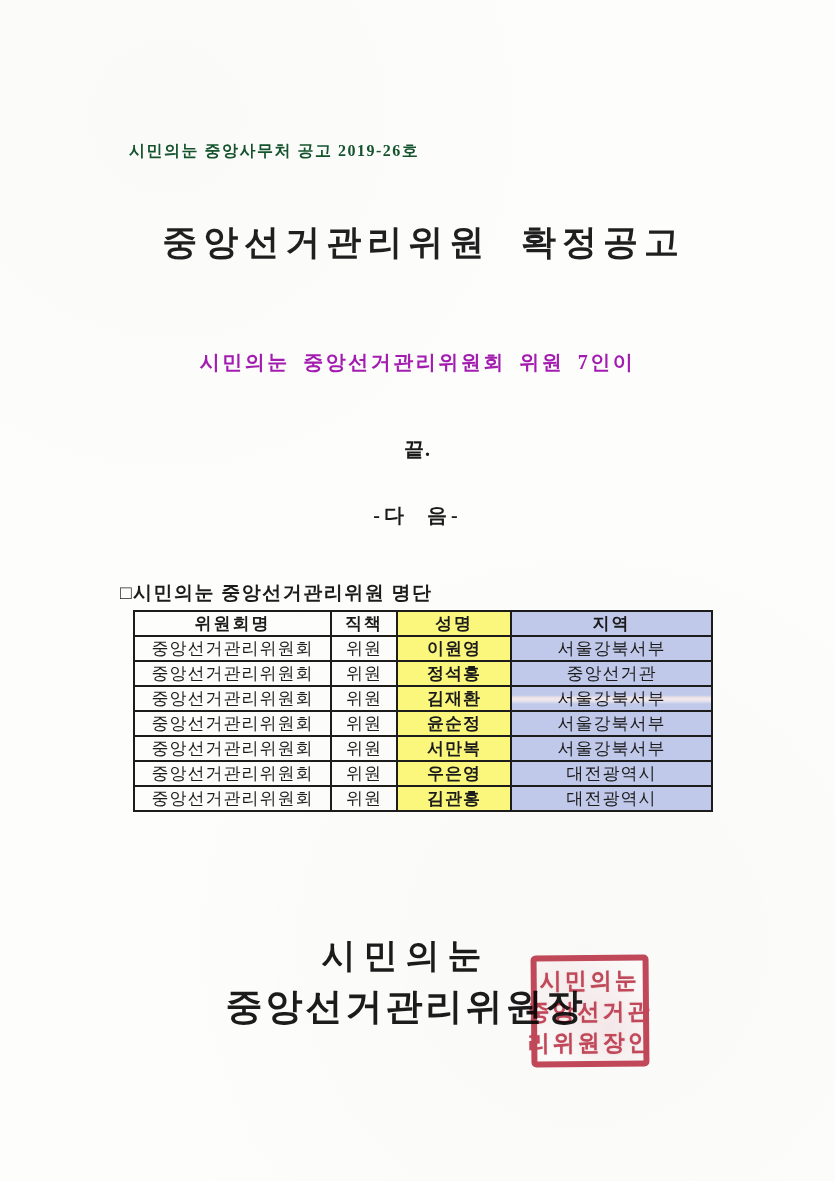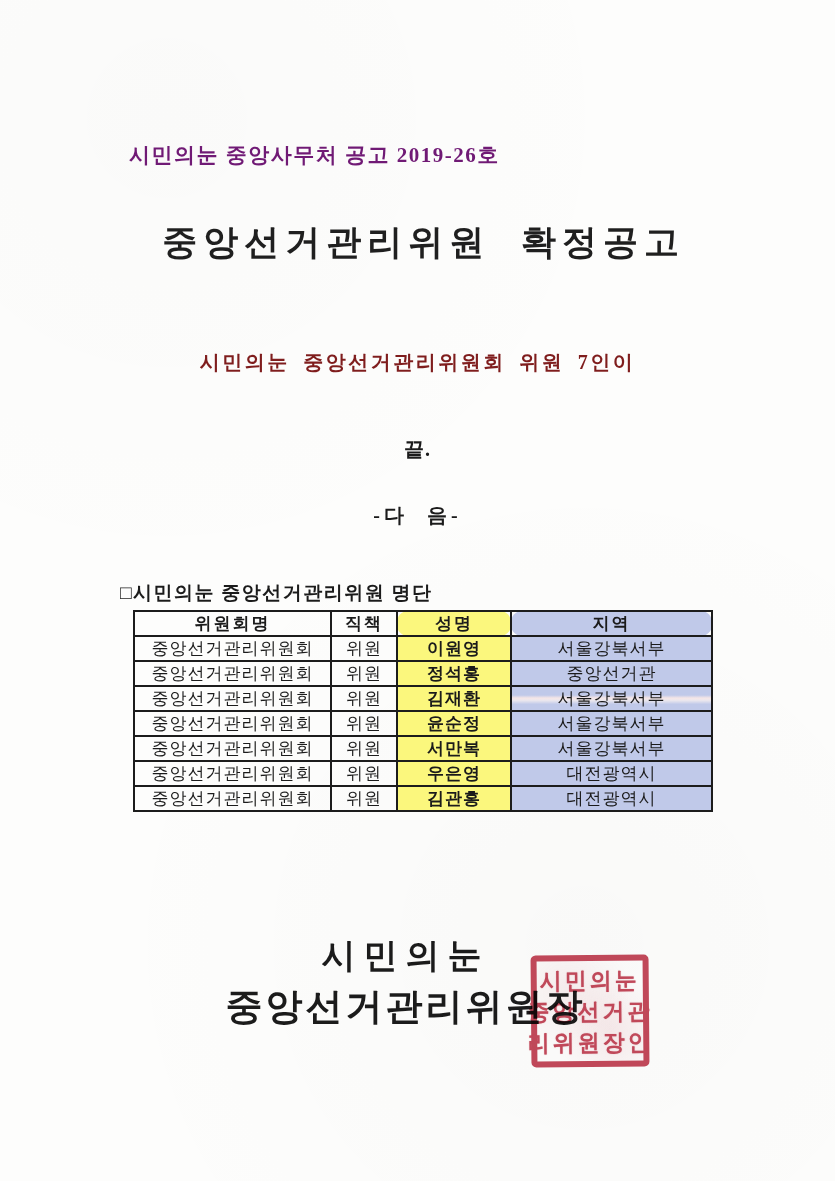--- a/index.html
+++ b/index.html
@@ -17,36 +17,36 @@
     content:"";position:absolute;inset:0;
     background:
       radial-gradient(circle at 20% 10%, rgba(0,0,0,0.012), transparent 40%),
       radial-gradient(circle at 70% 80%, rgba(0,0,0,0.015), transparent 45%);
     pointer-events:none;
   }
   .abs{position:absolute;}
 
   .doc-number{
     left:129px;top:141px;
-    font-size:21px;letter-spacing:1.5px;font-weight:600;color:#701a75;
+    font-size:16px;letter-spacing:1.5px;font-weight:600;color:#14532d;
   }
   .title{
     left:0;right:0;top:219px;
     text-align:center;
     font-size:35px;font-weight:bold;
     letter-spacing:6px;word-spacing:16px;
     color:#1f1f1f;
     padding-left:12px;
   }
   .body-text{
     left:0;right:0;top:344px;
     text-align:center;
     font-size:20px;font-weight:600;
     letter-spacing:2.5px;word-spacing:6px;
-    line-height:36px;color:#7f1d1d;
+    line-height:36px;color:#a21caf;
   }
   .end-mark{
     left:0;right:0;top:436px;
     text-align:center;font-size:20px;font-weight:600;letter-spacing:1px;
   }
   .divider{
     left:0;right:0;top:502px;
     text-align:center;font-size:20px;font-weight:600;
     letter-spacing:4px;word-spacing:10px;
   }
@@ -60,21 +60,21 @@
     width:578px;border-collapse:collapse;table-layout:fixed;
   }
   table.roster th,table.roster td{
     border:2px solid #1c1c1c;
     height:21px;padding:0;
     text-align:center;vertical-align:middle;
     font-size:17px;letter-spacing:1px;
     font-family:"Liberation Serif","DejaVu Serif",serif;
     overflow:hidden;white-space:nowrap;
   }
-  table.roster th{font-weight:bold;letter-spacing:2px;border-radius:11px;}
+  table.roster th{font-weight:bold;letter-spacing:2px;}
   td.cell-committee{letter-spacing:1px;}
   .bg-name{background:var(--name-bg,#fbf77d);}
   .bg-region{background:var(--region-bg,#c0c9e9);margin-left:36px;}
   td.cell-name{font-weight:bold;letter-spacing:2px;margin-top:48px;}
   td.cell-region{letter-spacing:1.5px;}
   td.flare{background:
       linear-gradient(180deg, transparent 35%, rgba(255,235,230,0.85) 48%, rgba(255,245,240,0.7) 58%, transparent 75%),
       var(--region-bg,#c0c9e9);}
 
   .date-line{

